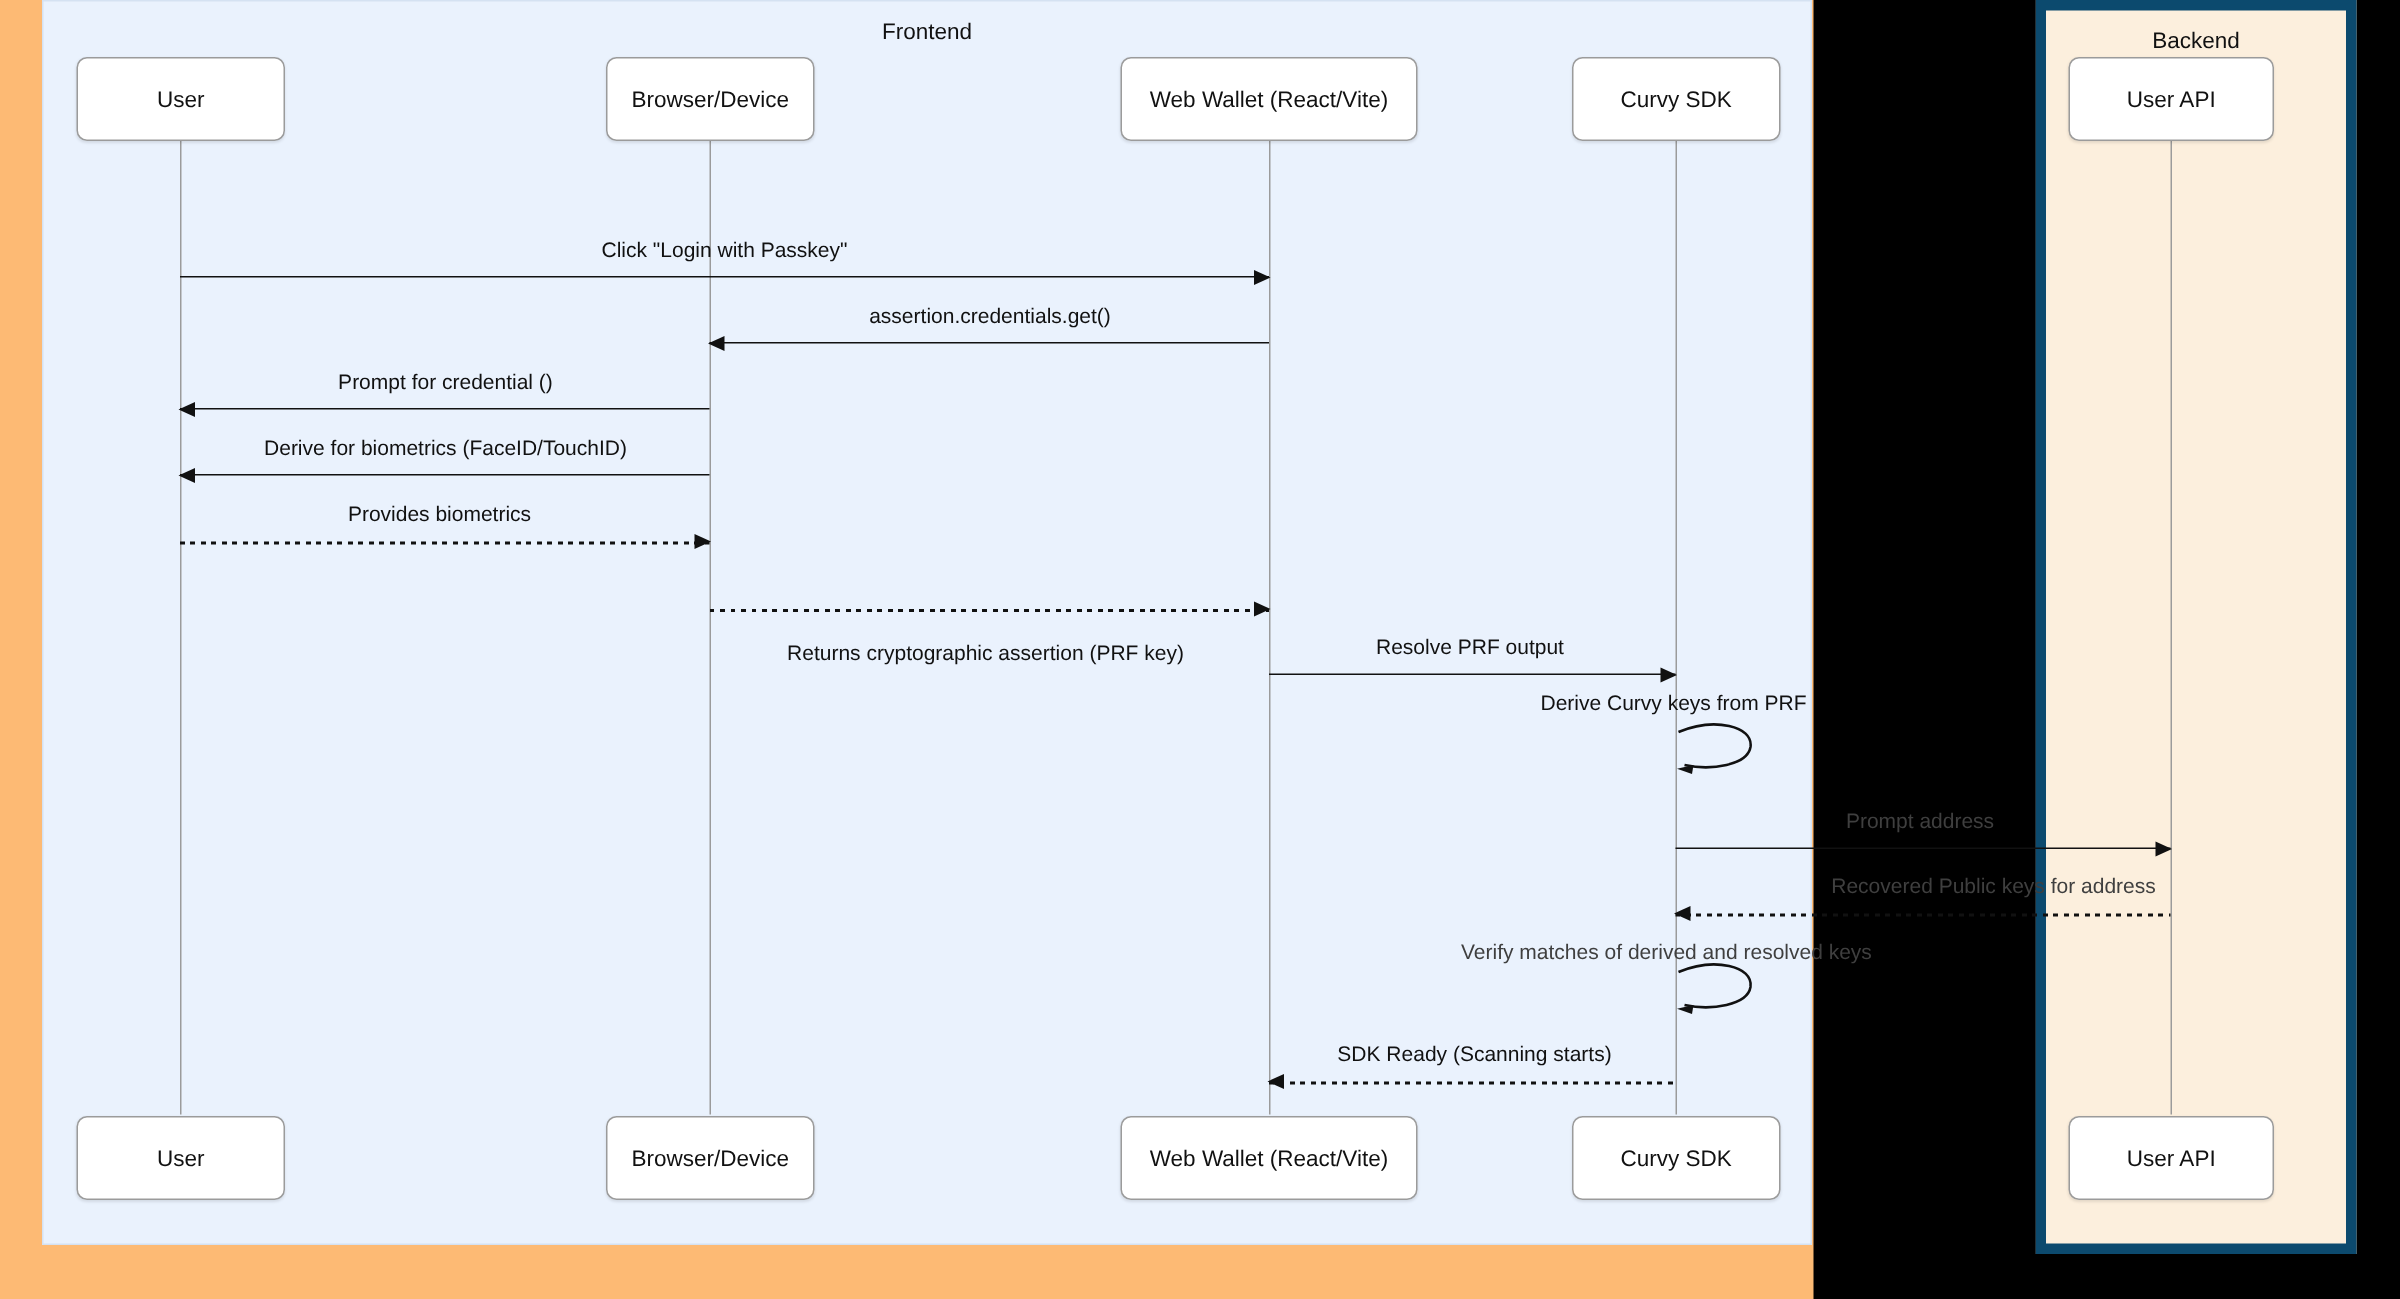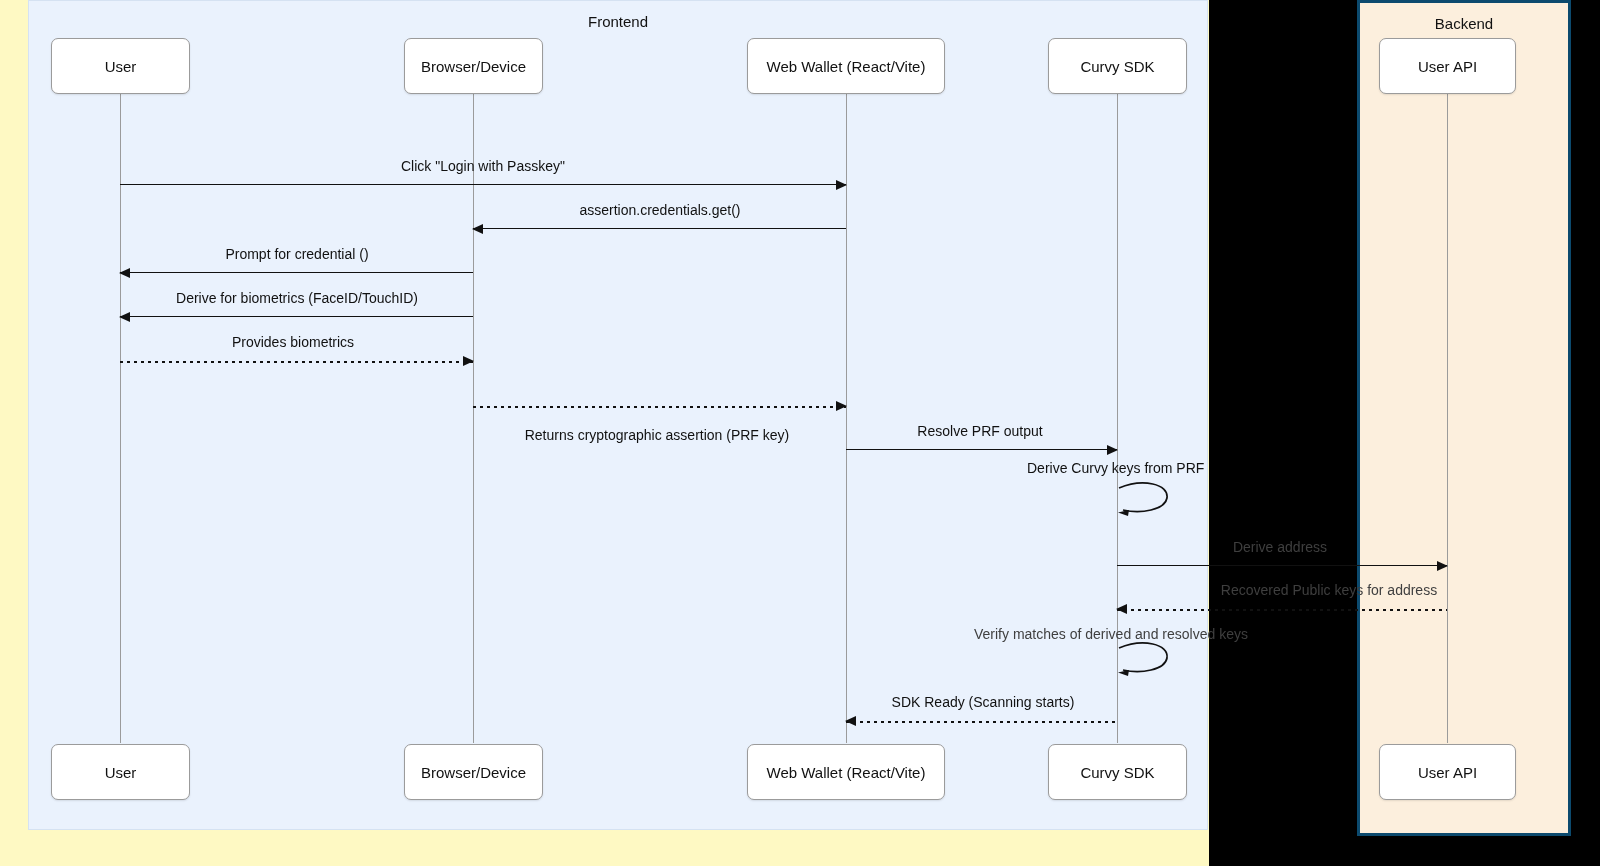--- a/index.html
+++ b/index.html
@@ -12,41 +12,41 @@
     height: 866px;
     position: relative;
     font-family: "Liberation Sans", sans-serif;
     overflow: hidden;
   }
   #stage {
     position: absolute;
     left: 0; top: 0;
     width: 1343px;
     height: 866px;
-    background: #fef9c3;
+    background: #fdba74;
   }
   .panel {
     position: absolute;
     box-sizing: border-box;
   }
   #frontend-panel {
     left: 28px;
     top: 0px;
     width: 1180px;
     height: 830px;
     background: #eaf2fd;
     border: 1px solid #d5e2f2;
   }
   #backend-panel {
     left: 1357px;
     top: 0px;
     width: 214px;
     height: 836px;
     background: #fcefdd;
-    border: 3px solid #0c4a6e;
+    border: 7px solid #0c4a6e;
   }
   .panel-title {
     position: absolute;
     top: 12px;
     width: 100%;
     text-align: center;
     font-size: 15px;
     color: #111111;
     line-height: 18px;
   }
@@ -244,21 +244,21 @@
       <polygon points="12,28 1,30.5 11,34" fill="#111111"></polygon>
     </svg>
   </div>
   <div class="msg-label" style="left:1027px; top:460px;">Derive Curvy keys from PRF</div>
 
   <div class="gap-cover" style="left:1209px; top:0px; width:148px; height:866px;"></div>
 
   <div class="msg solid" style="left:1117px; top:565px; width:330px; z-index:8;">
     <span class="arrowhead right"></span>
   </div>
-  <div class="msg-label" style="left:1280px; top:539px; transform:translateX(-50%); z-index:8; color:#3f3f3f;">Derive address</div>
+  <div class="msg-label" style="left:1280px; top:539px; transform:translateX(-50%); z-index:8; color:#3f3f3f;">Prompt address</div>
 
   <div class="msg dotted" style="left:1117px; top:608px; width:330px; z-index:8;">
     <span class="arrowhead left"></span>
   </div>
   <div class="msg-label" style="left:1285px; top:582px; transform:translateX(-50%); z-index:8; color:#3f3f3f;margin-left:44px;">Recovered Public keys for address</div>
 
   <div class="self-loop" style="left:1117px; top:642px; width:60px; height:35px; z-index:8;">
     <svg width="60" height="35" viewBox="0 0 60 35">
       <path d="M 2 6 C 26 -4, 52 2, 50 16 C 48 28, 24 32, 6 28" fill="none" stroke="#111111" stroke-width="1.7"></path>
       <polygon points="12,28 1,30.5 11,34" fill="#111111"></polygon>

